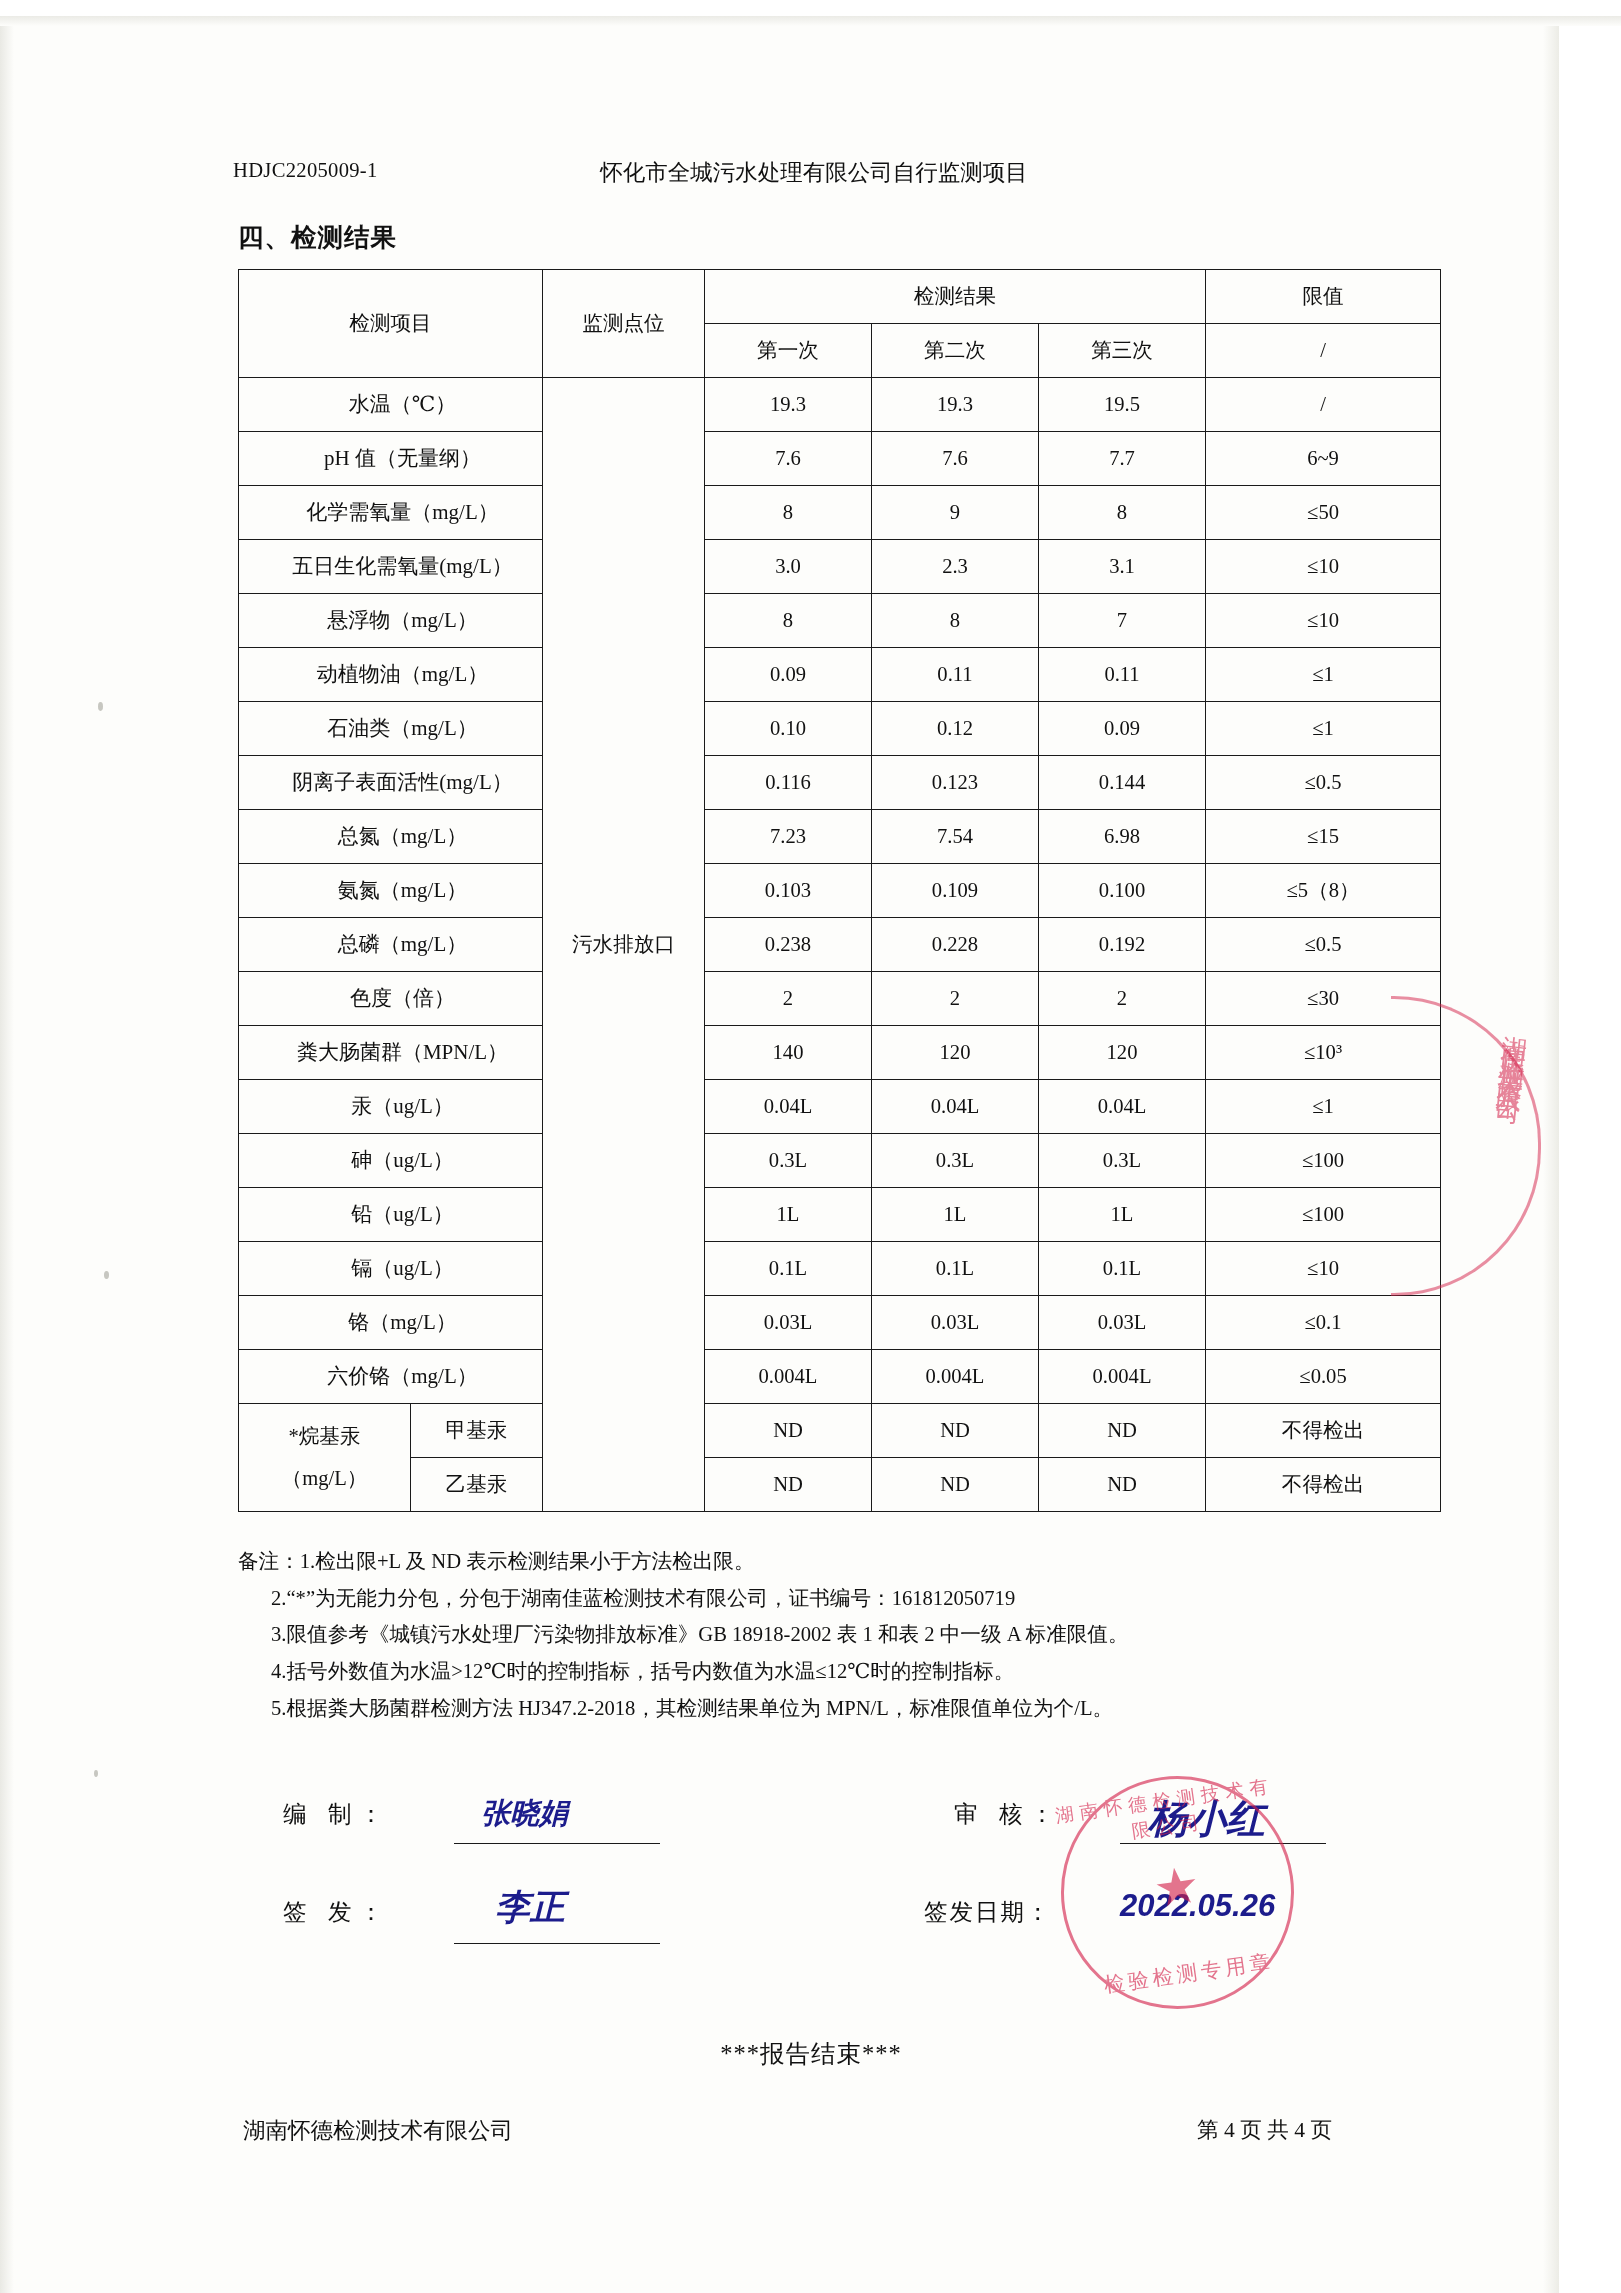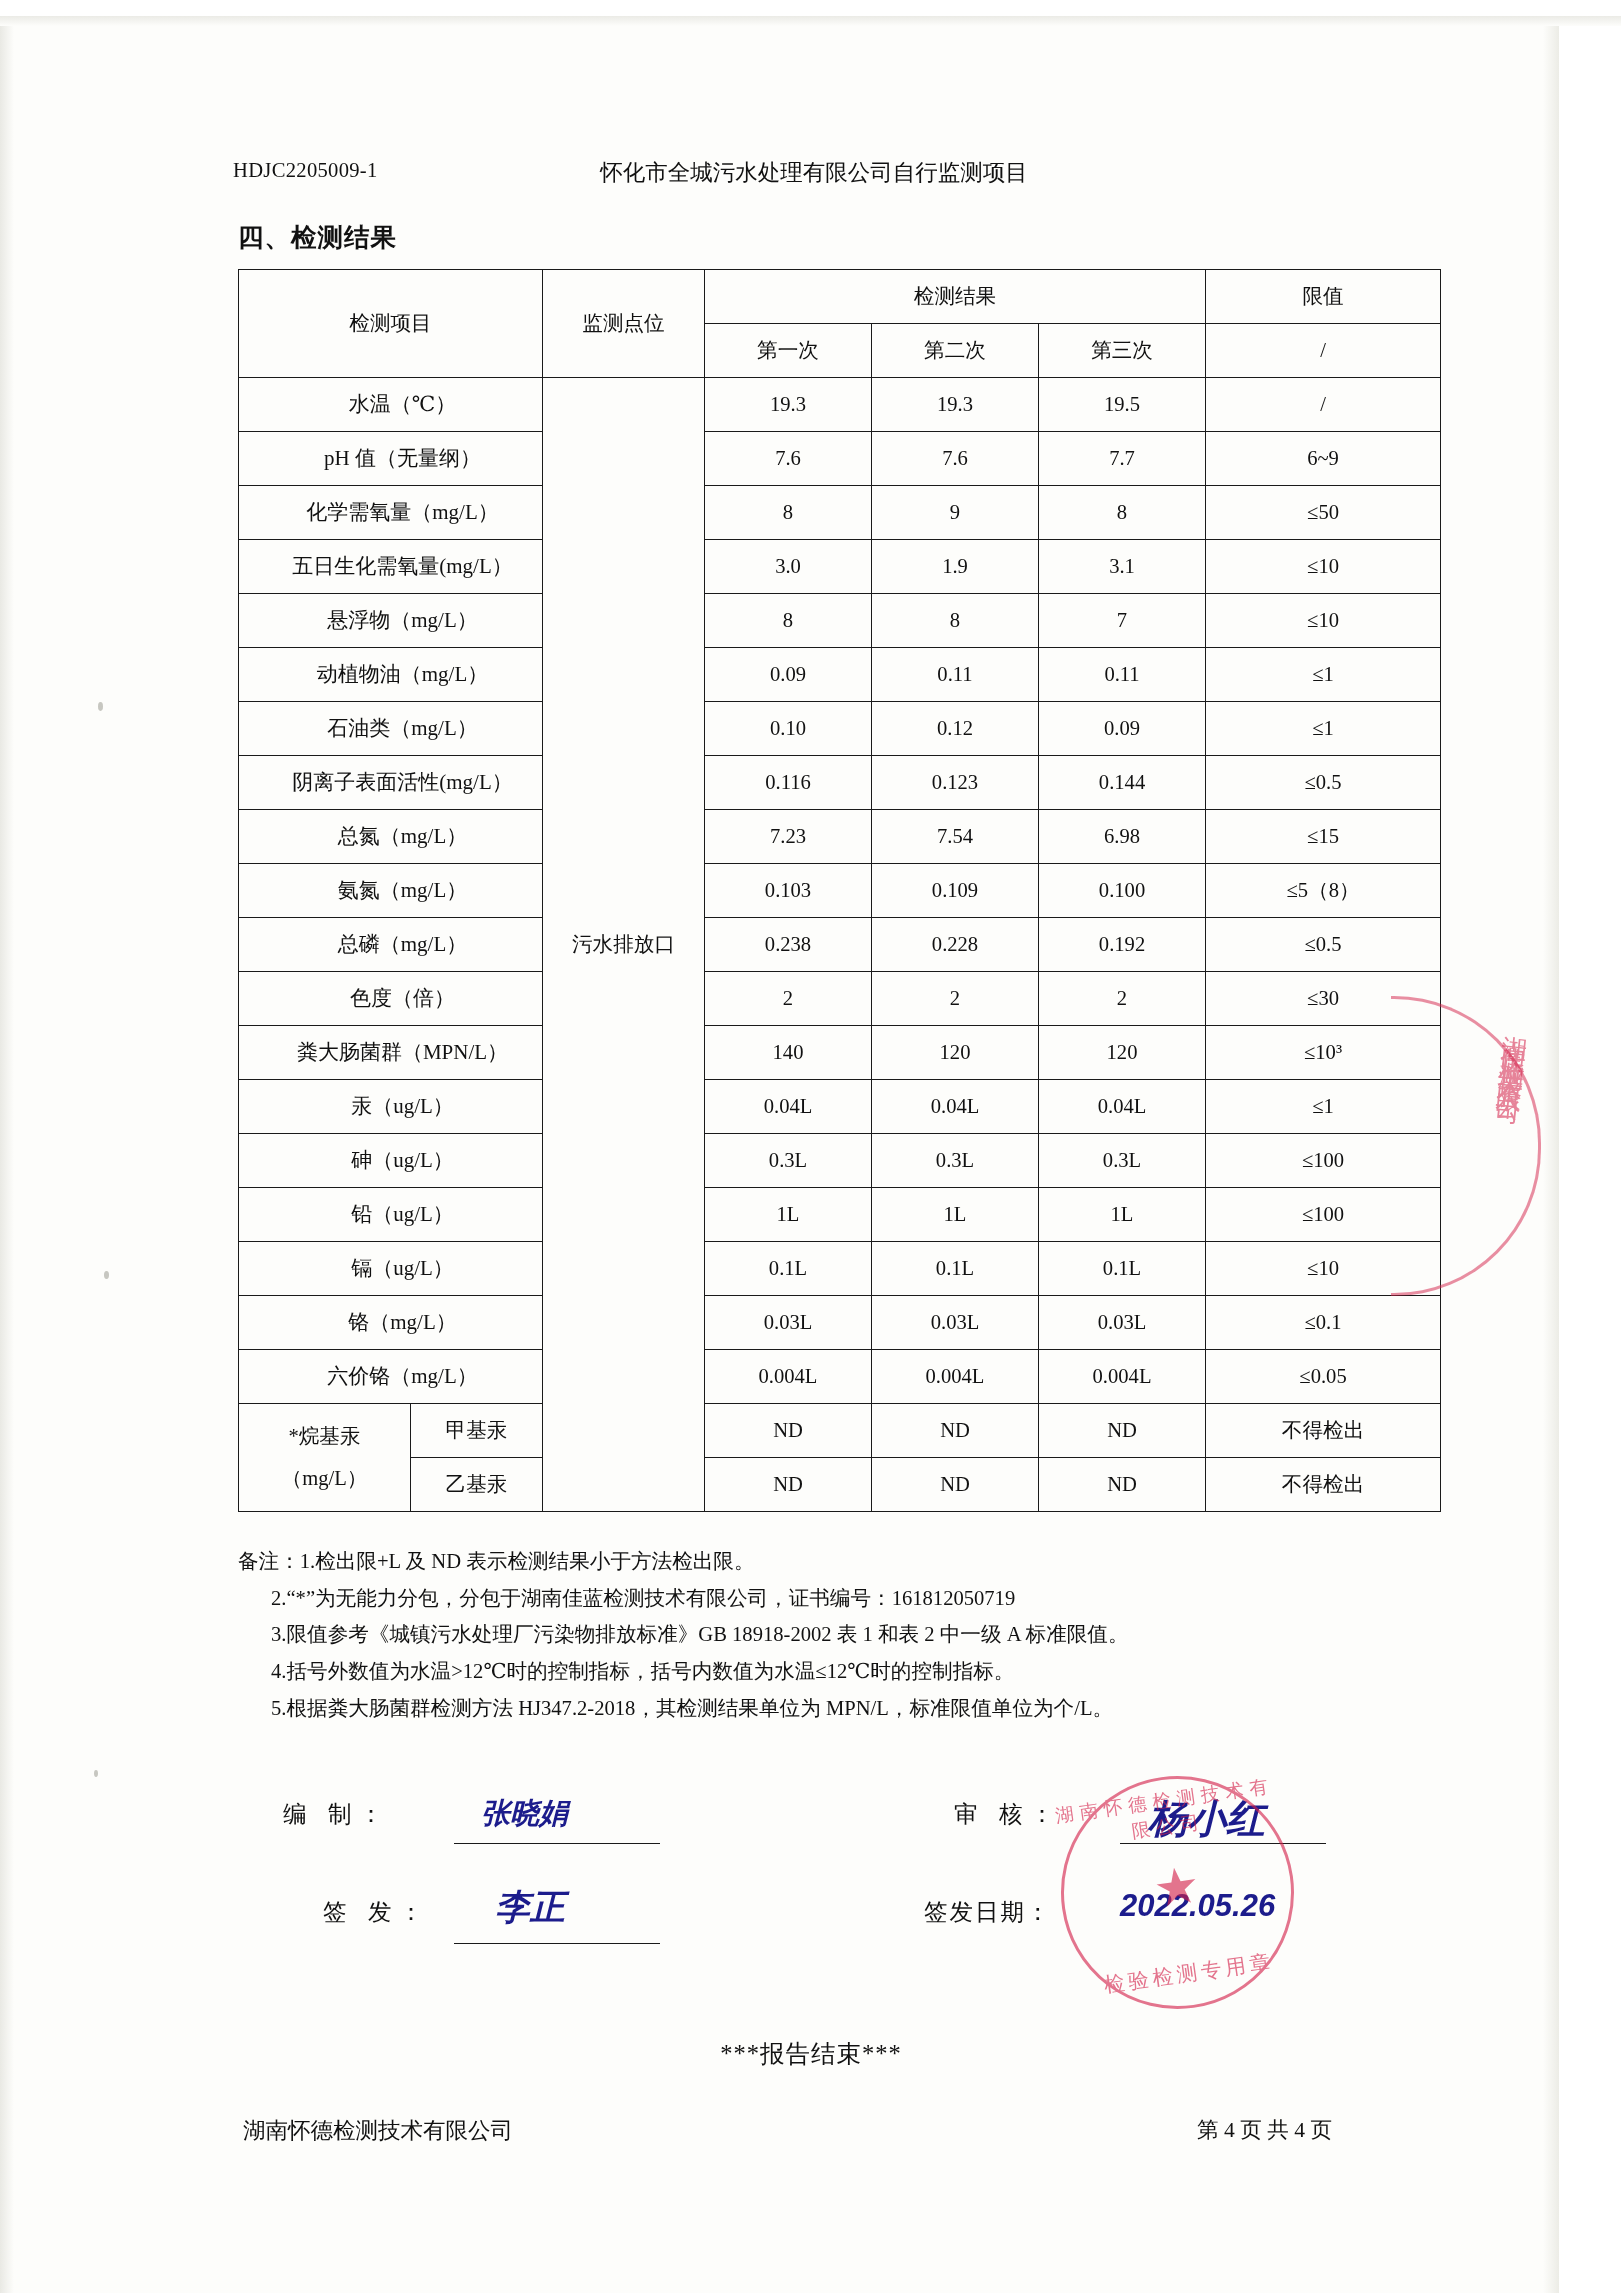--- a/index.html
+++ b/index.html
@@ -265,21 +265,21 @@
       <tr>
         <td colspan="2" class="item-name">化学需氧量（mg/L）</td>
         <td>8</td>
         <td>9</td>
         <td>8</td>
         <td>≤50</td>
       </tr>
       <tr>
         <td colspan="2" class="item-name">五日生化需氧量(mg/L）</td>
         <td>3.0</td>
-        <td>1.9</td>
+        <td>2.3</td>
         <td>3.1</td>
         <td>≤10</td>
       </tr>
       <tr>
         <td colspan="2" class="item-name">悬浮物（mg/L）</td>
         <td>8</td>
         <td>8</td>
         <td>7</td>
         <td>≤10</td>
       </tr>
@@ -414,21 +414,21 @@
 
   <div class="sig-area">
     <div class="sig-label" style="left:45px; top:7.8px;">编    制：</div>
     <div class="sig-line" style="left:216px; top:53px; width:206px;"></div>
     <div class="handwrite" style="left:243px; top:3.9px; font-size:29px;">张晓娟</div>
 
     <div class="sig-label" style="left:716px; top:7.8px;">审    核：</div>
     <div class="sig-line" style="left:882px; top:53px; width:206px;"></div>
     <div class="handwrite" style="left:910px; top:2px; font-size:39px;">杨小红</div>
 
-    <div class="sig-label" style="left:45px; top:106px;margin-left:40px;">签    发：</div>
+    <div class="sig-label" style="left:45px; top:106px;">签    发：</div>
     <div class="sig-line" style="left:216px; top:153px; width:206px;"></div>
     <div class="handwrite" style="left:257px; top:94px; font-size:35px;">李正</div>
 
     <div class="sig-label" style="left:686px; top:106px; letter-spacing:2px;">签发日期：</div>
     <div class="handwrite" style="left:882px; top:98px; font-size:31px;">2022.05.26</div>
   </div>
 
   <div class="stamp-round">
     <div class="stamp-top-text">湖南怀德检测技术有限公司</div>
     <div class="inner-star">★</div>

